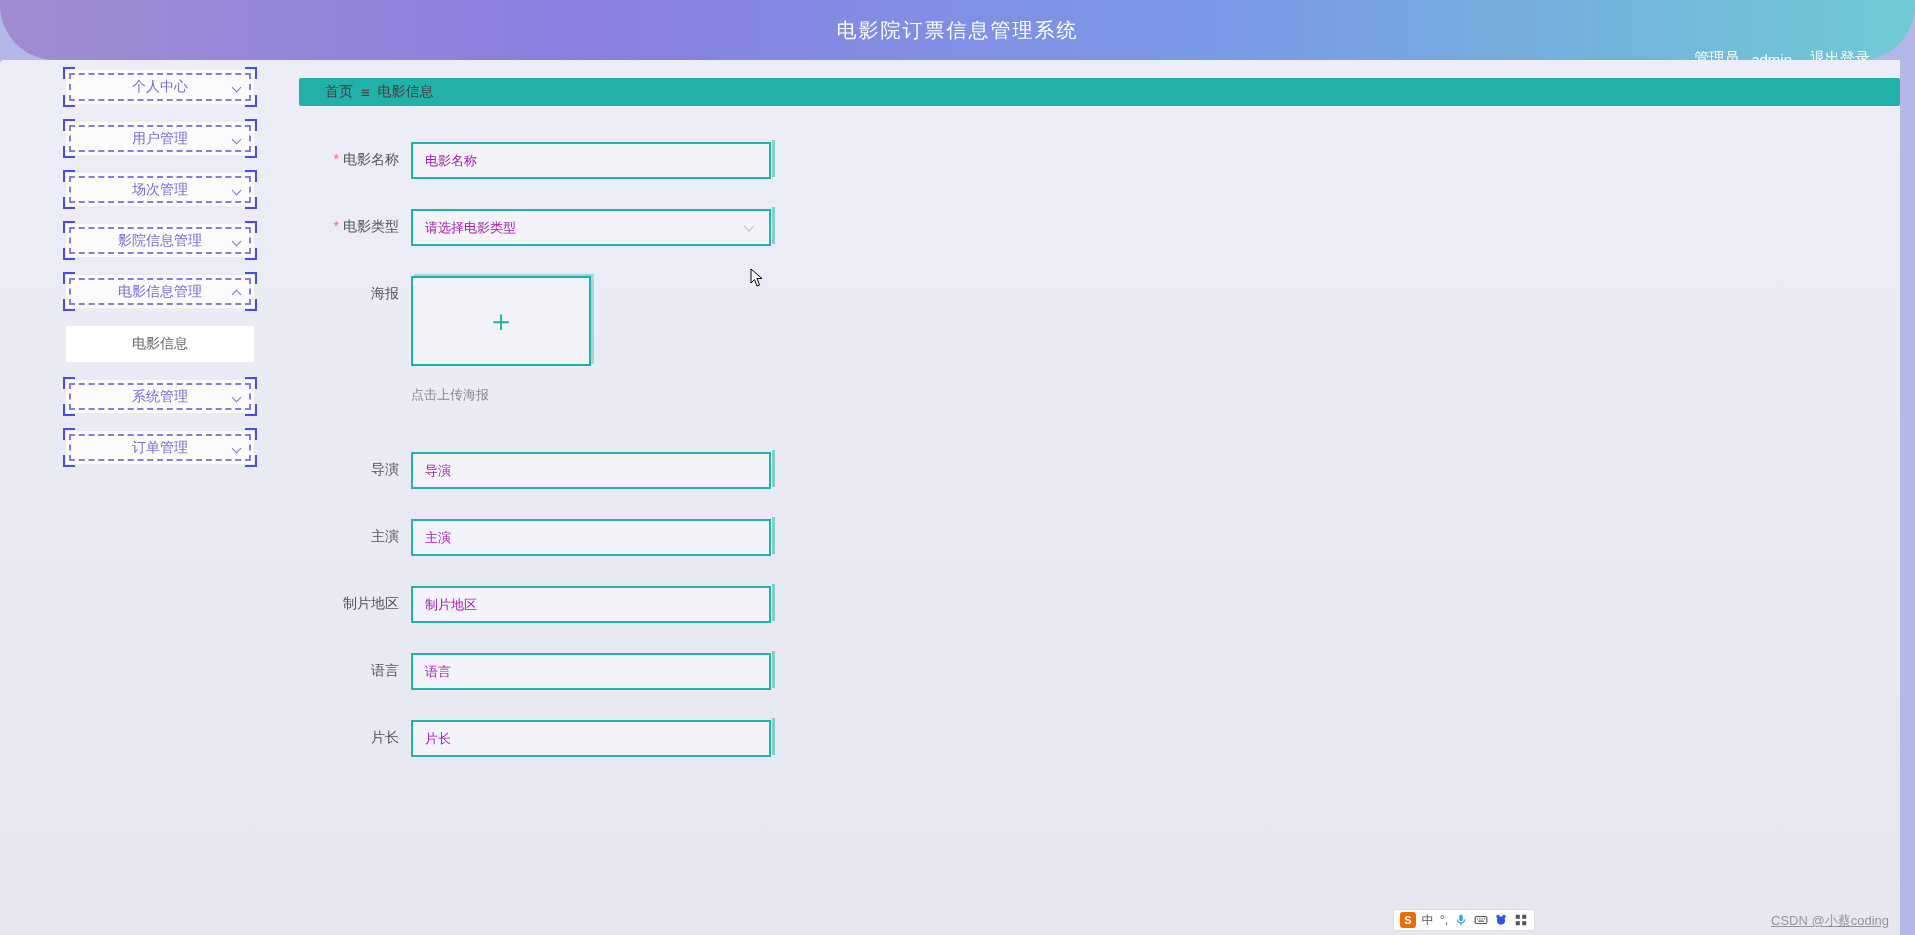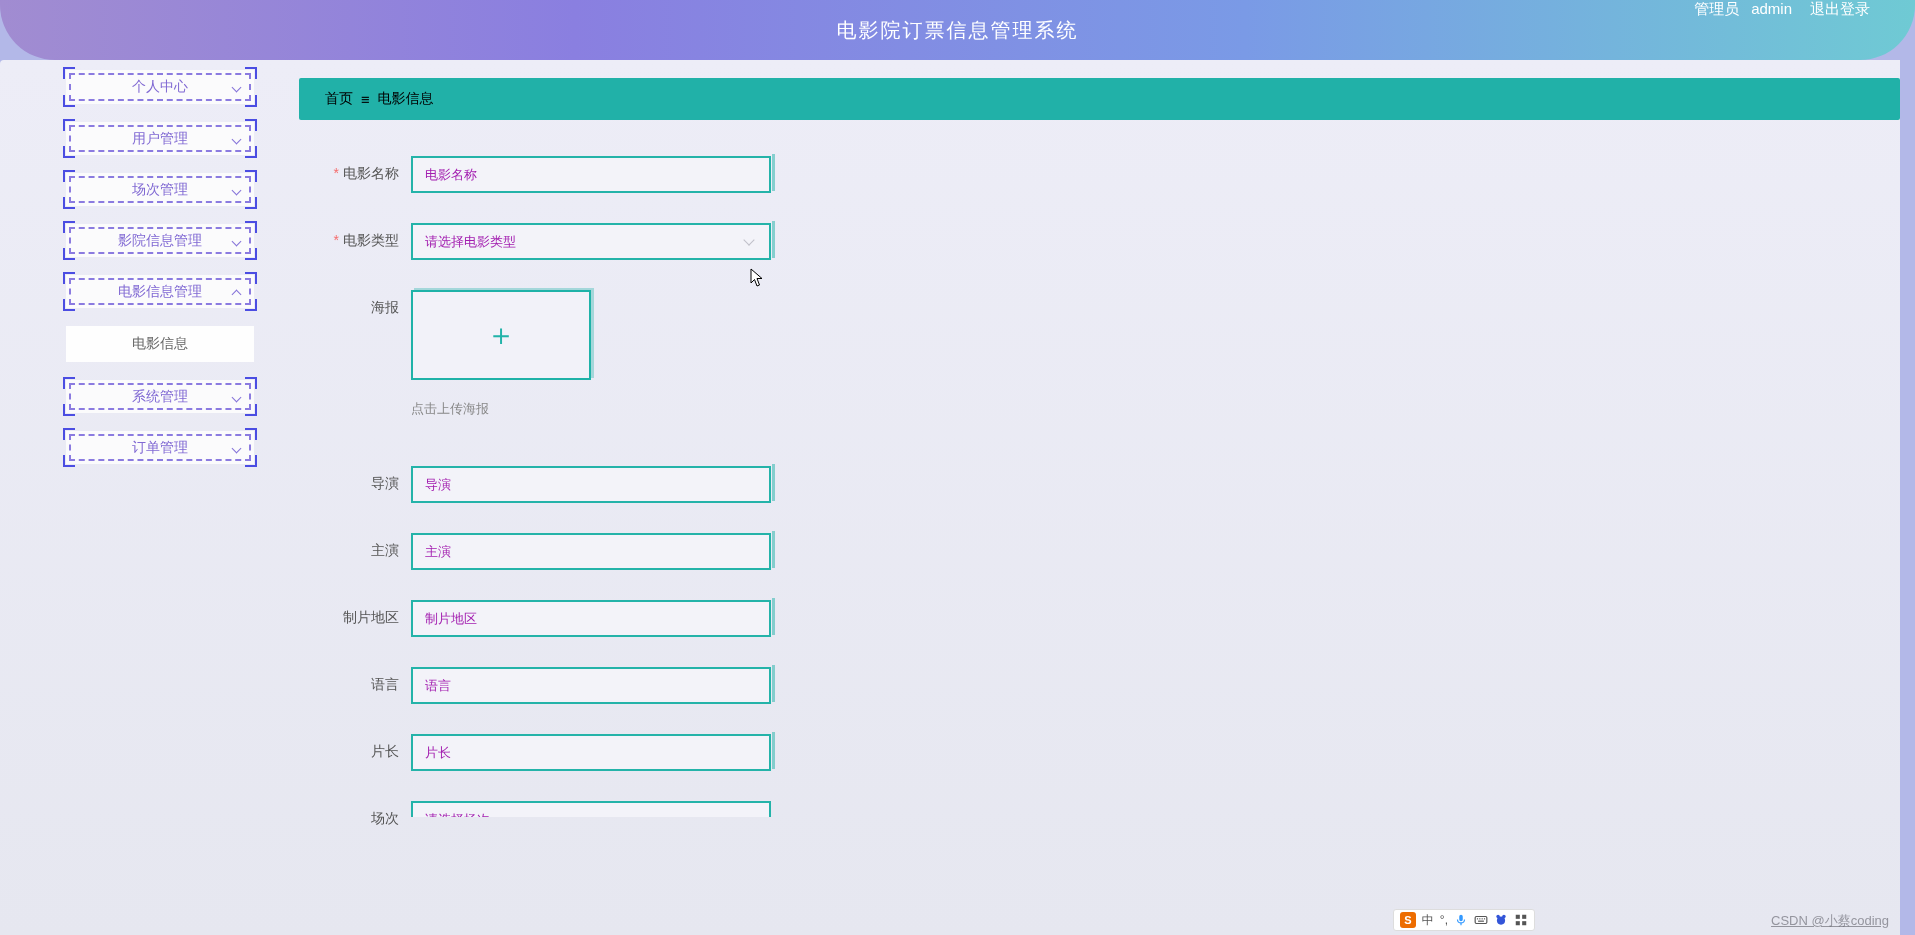--- a/index.html
+++ b/index.html
@@ -1,37 +1,37 @@
 <!DOCTYPE html>
 <html><head>
 <meta charset="utf-8">
 <style>
   * { margin:0; padding:0; box-sizing:border-box; font-family:"Microsoft YaHei","PingFang SC",sans-serif; }
   body { width:1915px; height:935px; background:#b3b8e8; overflow:hidden; position:relative; }
   .app-shell { position:absolute; top:0; left:0; right:0; height:60px; background:linear-gradient(90deg,#a18cd1 0%,#8a7fe0 30%,#7a9ae6 65%,#6fcad4 100%); border-bottom-left-radius:55px; border-bottom-right-radius:55px; display:flex; align-items:center; justify-content:center; color:#fff; }
   .title-wrap { font-size:20px; letter-spacing:2px; }
-  .user-box { position:absolute; right:45px; top:0; height:68px; display:flex; align-items:flex-start; font-size:15px; color:#fff; }
+  .user-box { position:absolute; right:45px; top:0; height:68px; display:flex; align-items:flex-end; font-size:15px; color:#fff; }
   .user-box span { margin-left:12px; }
   .workspace { position:absolute; left:0; top:60px; right:15px; bottom:0; display:flex; background:linear-gradient(180deg,#ededf7 0%,#e6e7f0 100%); border-top-left-radius:4px;padding-left:48px; }
 
   .sidebar { width:215px; flex:none; padding:10px 9px 0 0; overflow:visible; }
   .menu-item { position:relative; height:33px; margin:0 0 18px 18px; background:#fbfbfc; display:flex; align-items:center; justify-content:center; font-size:14px; color:#8069d3; cursor:pointer; }
   .menu-item .dash { position:absolute; inset:3px; border:2px dashed #8b7be0; pointer-events:none; }
   .menu-item .c { position:absolute; width:12px; height:12px; border:2px solid #4b4de2; }
   .menu-item .c.tl{ top:-3px; left:-3px; border-right:none; border-bottom:none; }
   .menu-item .c.tr{ top:-3px; right:-3px; border-left:none; border-bottom:none; }
   .menu-item .c.bl{ bottom:-3px; left:-3px; border-right:none; border-top:none; }
   .menu-item .c.br{ bottom:-3px; right:-3px; border-left:none; border-top:none; }
   .menu-item .chev { position:absolute; right:14px; top:50%; margin-top:-3px; width:7px; height:7px; border-right:1.4px solid #8472d9; border-bottom:1.4px solid #8472d9; transform:rotate(45deg); }
   .menu-item.open .chev { transform:rotate(-135deg); margin-top:-1px; }
   .menu-item.short { height:34px; }
   .sub-item { height:36px; margin:0 0 18px 18px; background:#fefefe; display:flex; align-items:center; justify-content:center; font-size:14px; color:#666; cursor:pointer; }
 
   .main-area { flex:1; padding:18px 0 0 36px; position:relative; }
-  .breadcrumb-bar { height:42px; background:#21b1a8; color:#000000; display:flex; align-items:center; padding:0 26px; font-size:14px; border-radius:2px; margin-right:0; }
+  .breadcrumb-bar { height:28px; background:#21b1a8; color:#404040; display:flex; align-items:center; padding:0 26px; font-size:14px; border-radius:2px; margin-right:0; }
   .breadcrumb-bar .bc-sep { margin:0 8px; opacity:.9; font-family:monospace; }
 
   .form-zone { padding:36px 0 0 22px; }
   .form-row { display:flex; align-items:flex-start; margin-bottom:30px; }
   .form-row .lbl { width:90px; text-align:right; padding-right:12px; font-size:14px; color:#555; padding-top:9px; }
   .form-row .lbl .req { color:#f56c6c; margin-right:4px; }
   .input-wrap { width:360px; height:37px; position:relative; }
   .input-wrap .shadow { position:absolute; right:-4px; top:-2px; bottom:2px; width:3px; background:#1eb1a7; opacity:.5; }
   .input-wrap input, .input-wrap .fake-select { width:100%; height:100%; border:2px solid #24b3a9; background:#f3f3f9; padding:0 12px; font-size:13px; color:#333; outline:none; }
   .input-wrap input::placeholder, .fake-select.placeholder { color:#a21caf; }
@@ -187,29 +187,20 @@
       <div class="form-row">
         <div class="lbl"><span>语言</span></div>
         <div class="input-wrap"><input placeholder="语言" style=""><span class="shadow"></span></div>
       </div>
 
       <div class="form-row">
         <div class="lbl"><span>片长</span></div>
         <div class="input-wrap"><input placeholder="片长" style=""><span class="shadow"></span></div>
       </div>
 
-      <div class="form-row" style="margin-bottom:0;">
-        <div class="lbl"><span>场次</span></div>
-        <div class="input-wrap" style="height:16px;overflow:hidden;">
-          <div class="fake-select placeholder" style="height:37px;">
-            <span>请选择场次</span>
-            <span class="chev-d"></span>
-          </div>
-        </div>
-      </div>
 
     </div>
 
     <svg class="cursor" viewBox="0 0 16 20">
       <path d="M1 1 L1 15 L4.5 11.5 L7 18 L9.5 17 L7 10.5 L12 10.5 Z" fill="#fff" stroke="#000" stroke-width="1"></path>
     </svg>
   </div>
 </div>
 
 <div class="ime-bar">

